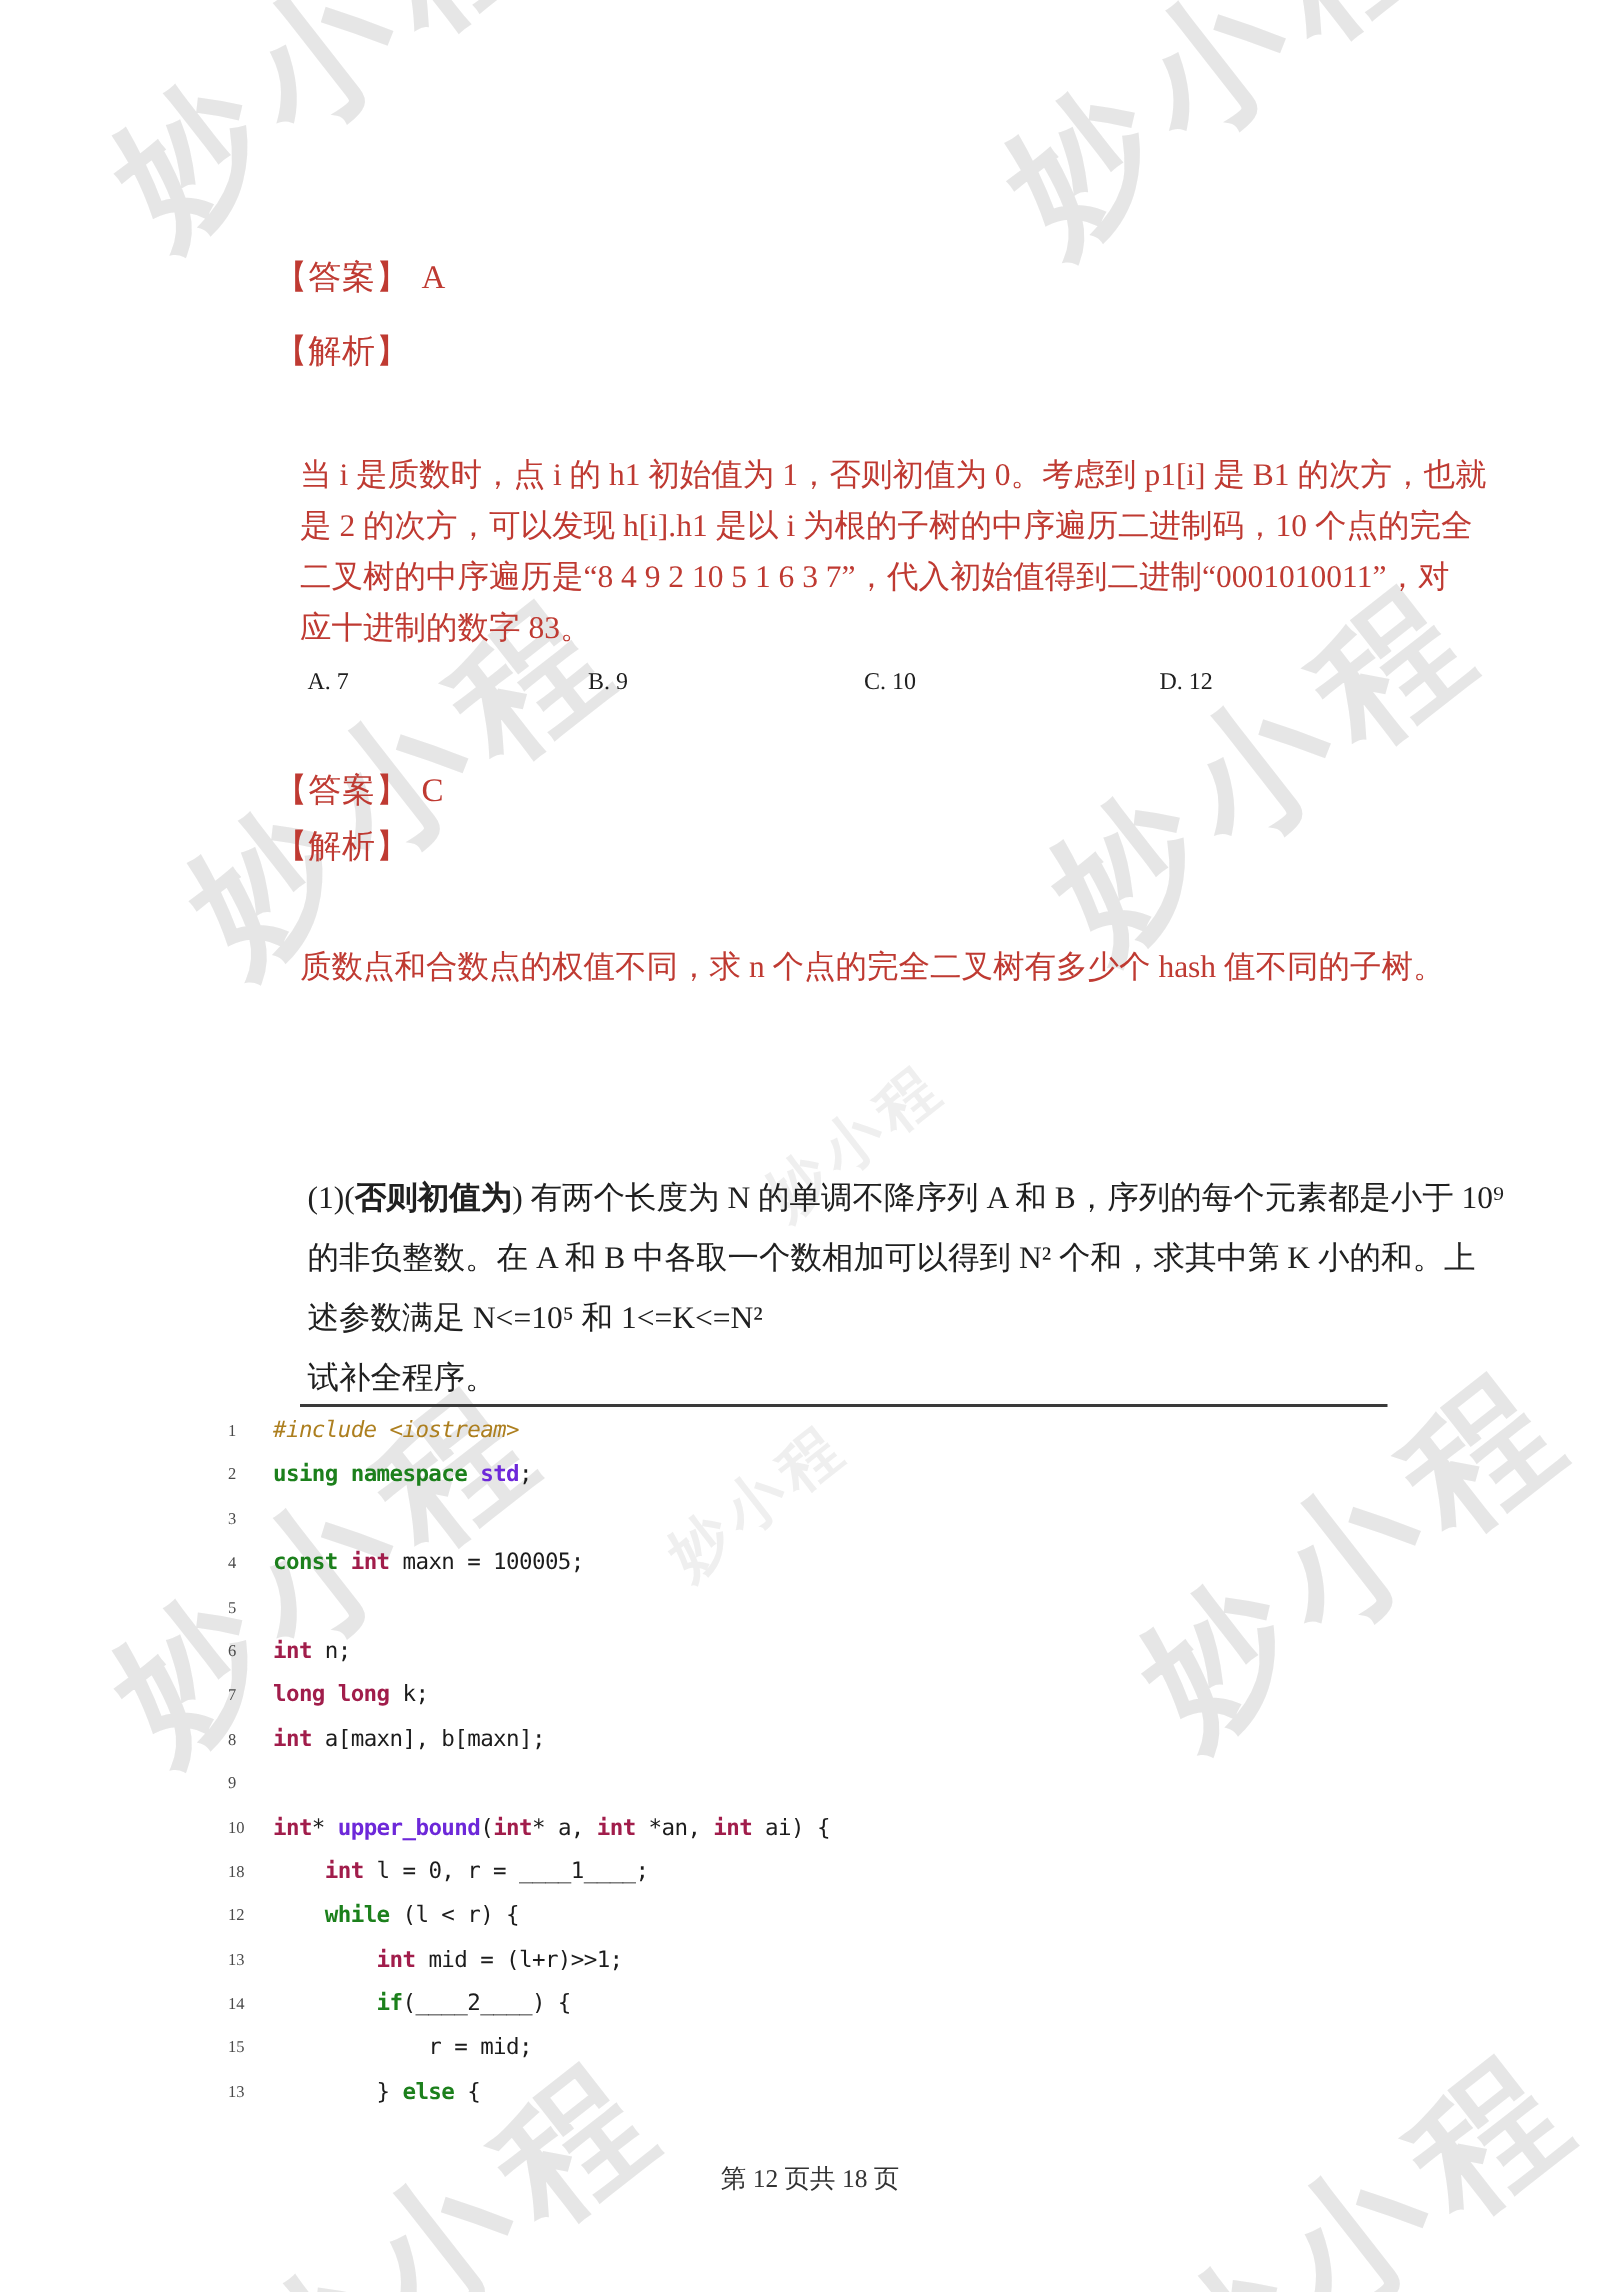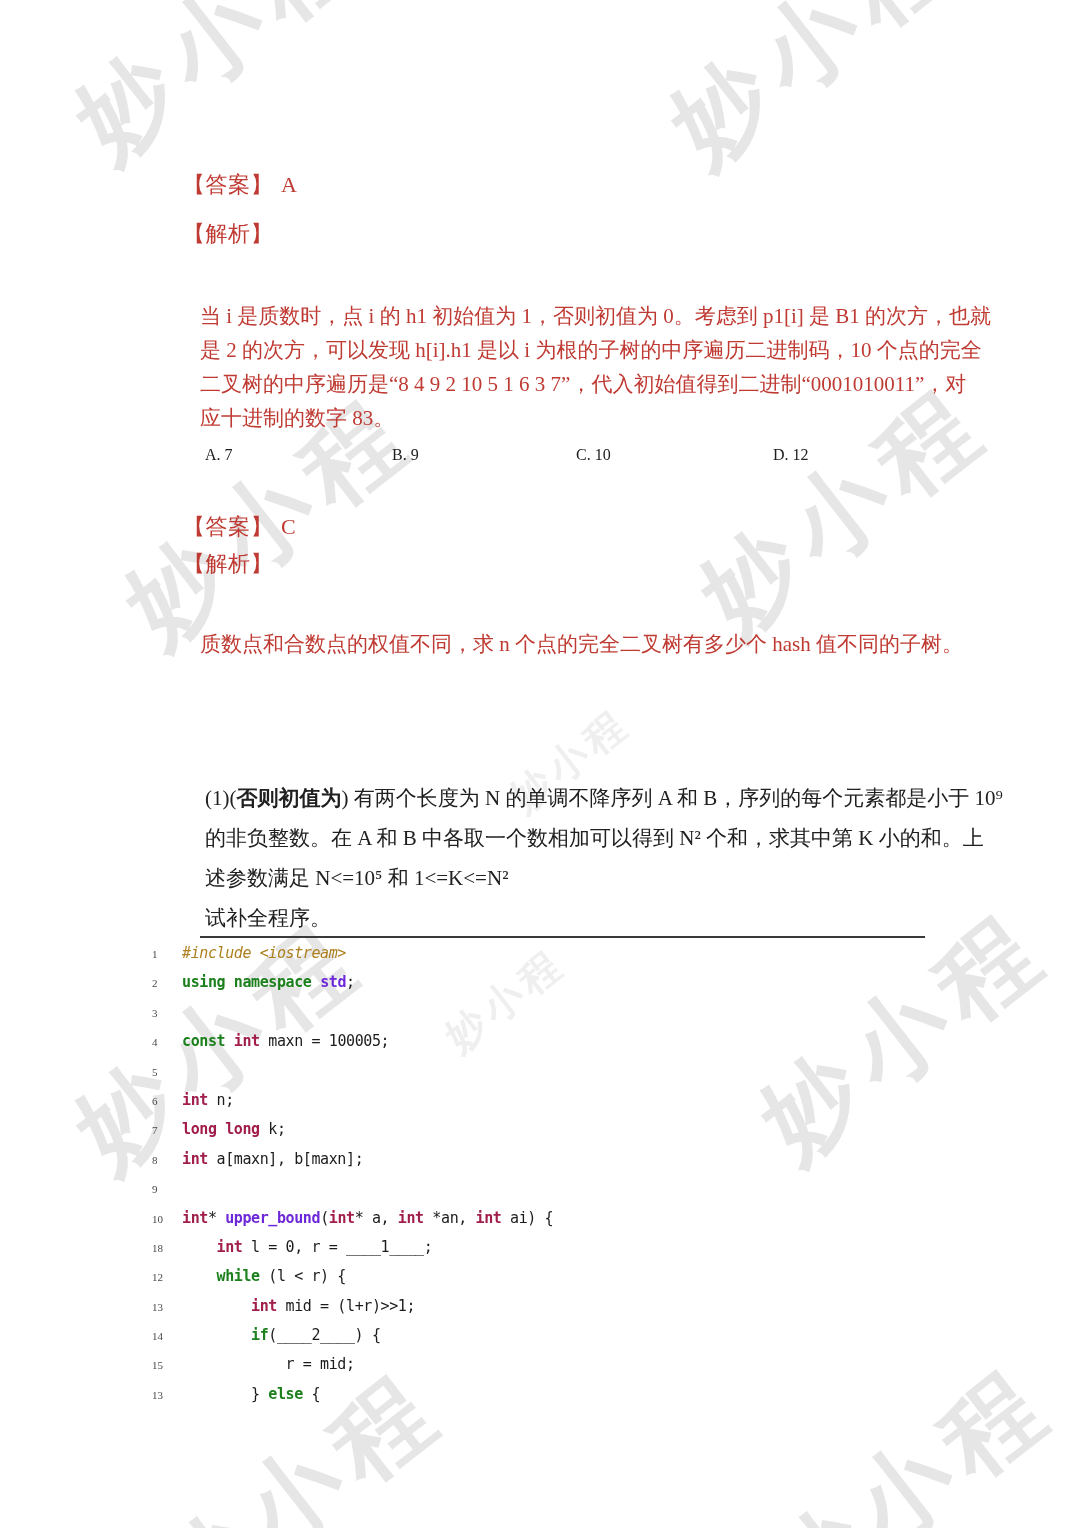--- a/index.html
+++ b/index.html
@@ -175,14 +175,15 @@
           <span class="ln">15</span>
           <span class="ct"><span class="tok-pl">            r = mid;</span></span>
         </div>
         <div class="cl">
           <span class="ln">13</span>
           <span class="ct"><span class="tok-pl">        } </span><span class="tok-kw">else</span><span class="tok-pl"> {</span></span>
         </div>
       </div>
   </div>
 
+  <div class="footer">第 12 页共 18 页</div>
 
 </div>
 
 </body></html>

